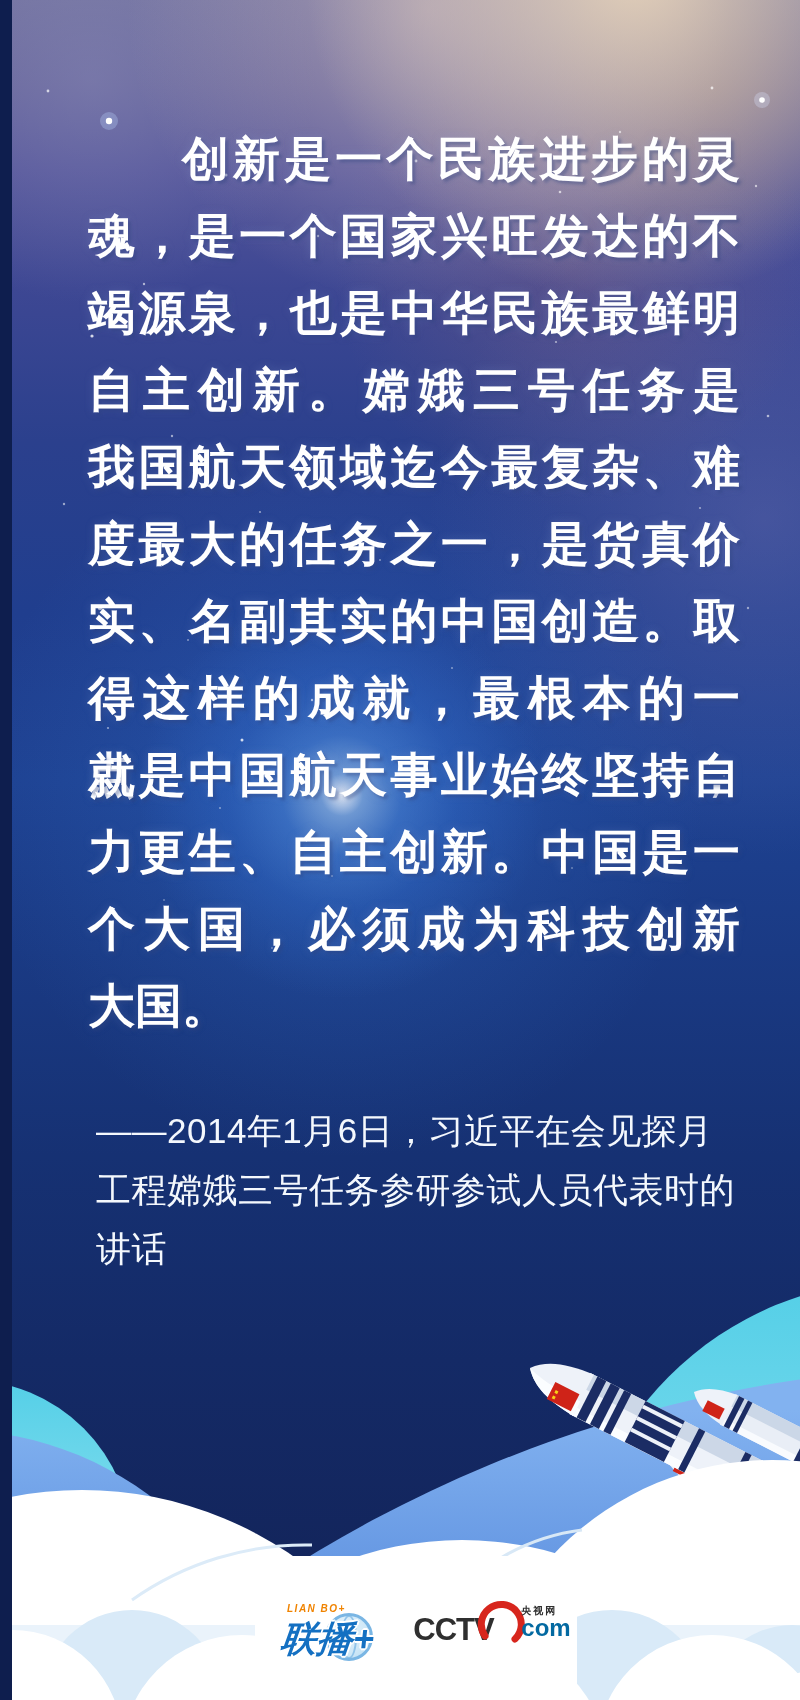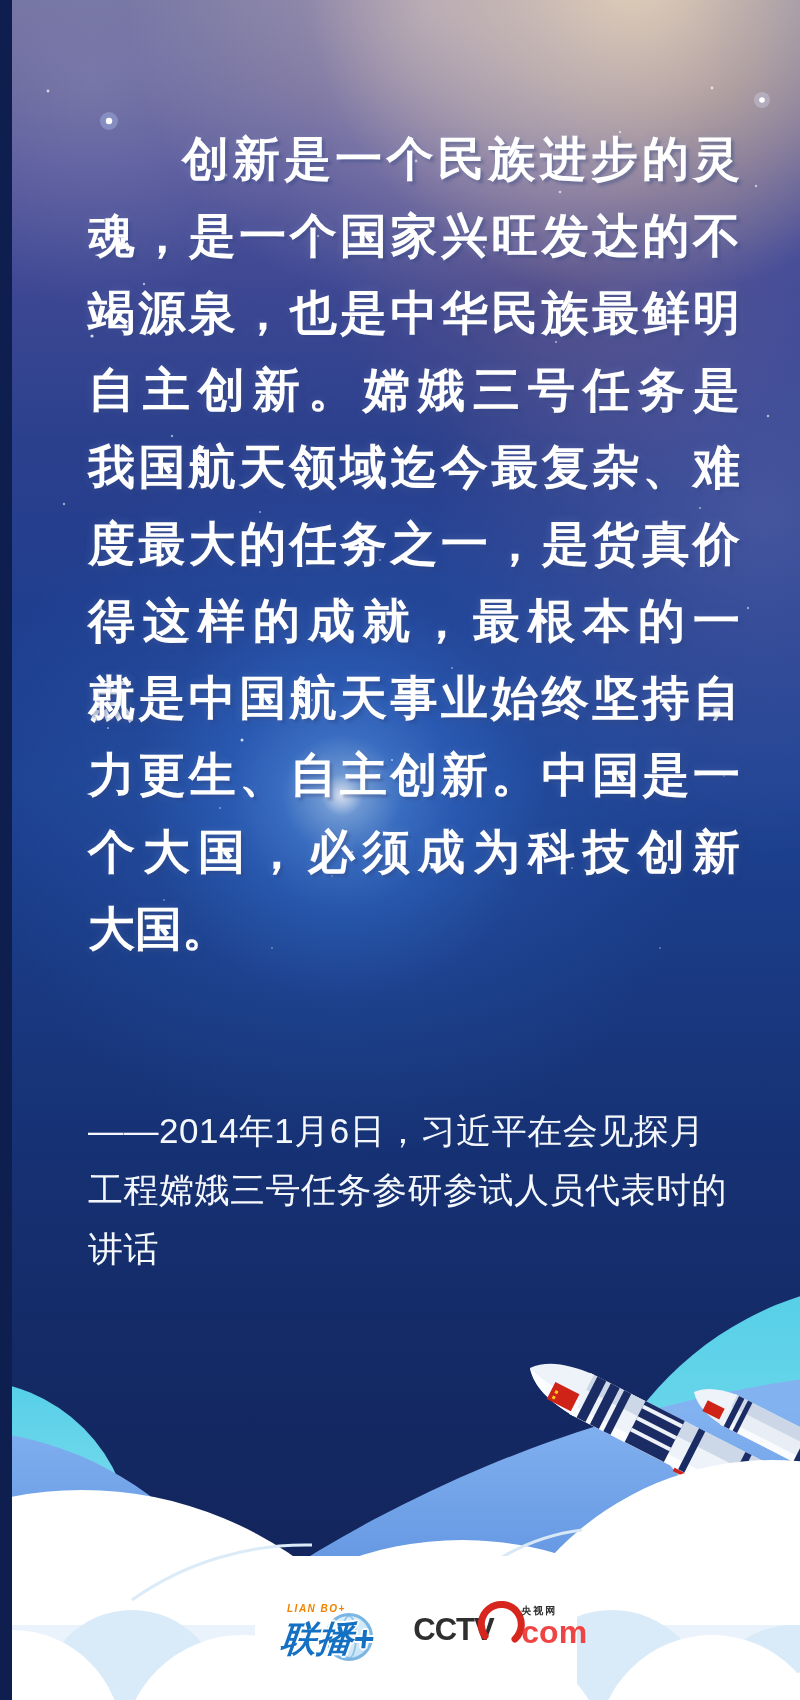--- a/index.html
+++ b/index.html
@@ -24,21 +24,21 @@
     color:#ffffff;
     font-family:"DejaVu Serif","Liberation Serif",serif;
     font-weight:700; font-size:47px; line-height:77px;
     text-shadow:3px 3px 3px rgba(40,60,120,0.35), 0 0 10px rgba(140,160,210,0.25);
   }
   .q-line{ text-align:justify; text-align-last:justify; height:77px; }
   .q-line.indent{ padding-left:94px; }
   .q-line.last{ text-align-last:left; }
   
   .attribution{
-    position:absolute; left:76px; top:1101px; width:660px;
+    position:absolute; left:84px; top:1101px; width:660px;
     color:#f4f8fd; font-size:35px; line-height:59px; font-weight:400;
     letter-spacing:0.5px;
   }
   
   .stars{ position:absolute; left:0; top:0; }
   
   .bottom-scene{ position:absolute; left:0; top:1180px; }
   
   .logo-panel{
     position:absolute; left:243px; top:1556px; width:322px; height:144px;
@@ -71,21 +71,21 @@
     text-shadow:-2px 0 #fff,2px 0 #fff,0 -2px #fff,0 2px #fff,-1px -1px #fff,1px 1px #fff,-1px 1px #fff,1px -1px #fff;
   }
   .cctv{ position:relative; margin-left:36px; padding-top:14px; width:170px; height:60px; }
   .cctv .word{
     font-size:31px; font-weight:800; letter-spacing:-1px; color:#2f2f2f;
     font-family:"Liberation Sans",sans-serif; white-space:nowrap;
   }
   .cctv .swoosh{ position:absolute; left:58px; top:0px; }
   .cctv .right{ position:absolute; left:108px; top:6px; }
   .cctv .site{ font-size:10px; font-weight:700; color:#2f2f2f; letter-spacing:2px; white-space:nowrap; }
-  .cctv .domain{ font-size:32px; font-weight:600; color:#ef4444; margin-top:-2px; line-height:1; }
+  .cctv .domain{ font-size:24px; font-weight:600; color:#0369a1; margin-top:-2px; line-height:1; }
 </style>
 </head>
 <body>
 
 <div class="poster">
 
   <svg class="stars" width="800" height="1200" viewBox="0 0 800 1200">
     <g fill="#ffffff">
       <circle cx="97" cy="121" r="9" fill="rgba(190,215,255,0.30)"></circle>
       <circle cx="97" cy="121" r="3.2"></circle>
@@ -133,20 +133,21 @@
     </g>
   </svg>
 
   <div class="quote">
     <div class="q-line indent">创新是一个民族进步的灵</div>
     <div class="q-line">魂，是一个国家兴旺发达的不</div>
     <div class="q-line">竭源泉，也是中华民族最鲜明</div>
     <div class="q-line">自主创新。嫦娥三号任务是</div>
     <div class="q-line">我国航天领域迄今最复杂、难</div>
     <div class="q-line">度最大的任务之一，是货真价</div>
+    <div class="q-line">实、名副其实的中国创造。取</div>
     <div class="q-line">得这样的成就，最根本的一点，</div>
     <div class="q-line">就是中国航天事业始终坚持自</div>
     <div class="q-line">力更生、自主创新。中国是一</div>
     <div class="q-line">个大国，必须成为科技创新</div>
     <div class="q-line last">大国。</div>
   </div>
 
   <div class="attribution">
     <div class="a-line">——2014年1月6日，习近平在会见探月</div>
     <div class="a-line">工程嫦娥三号任务参研参试人员代表时的</div>

